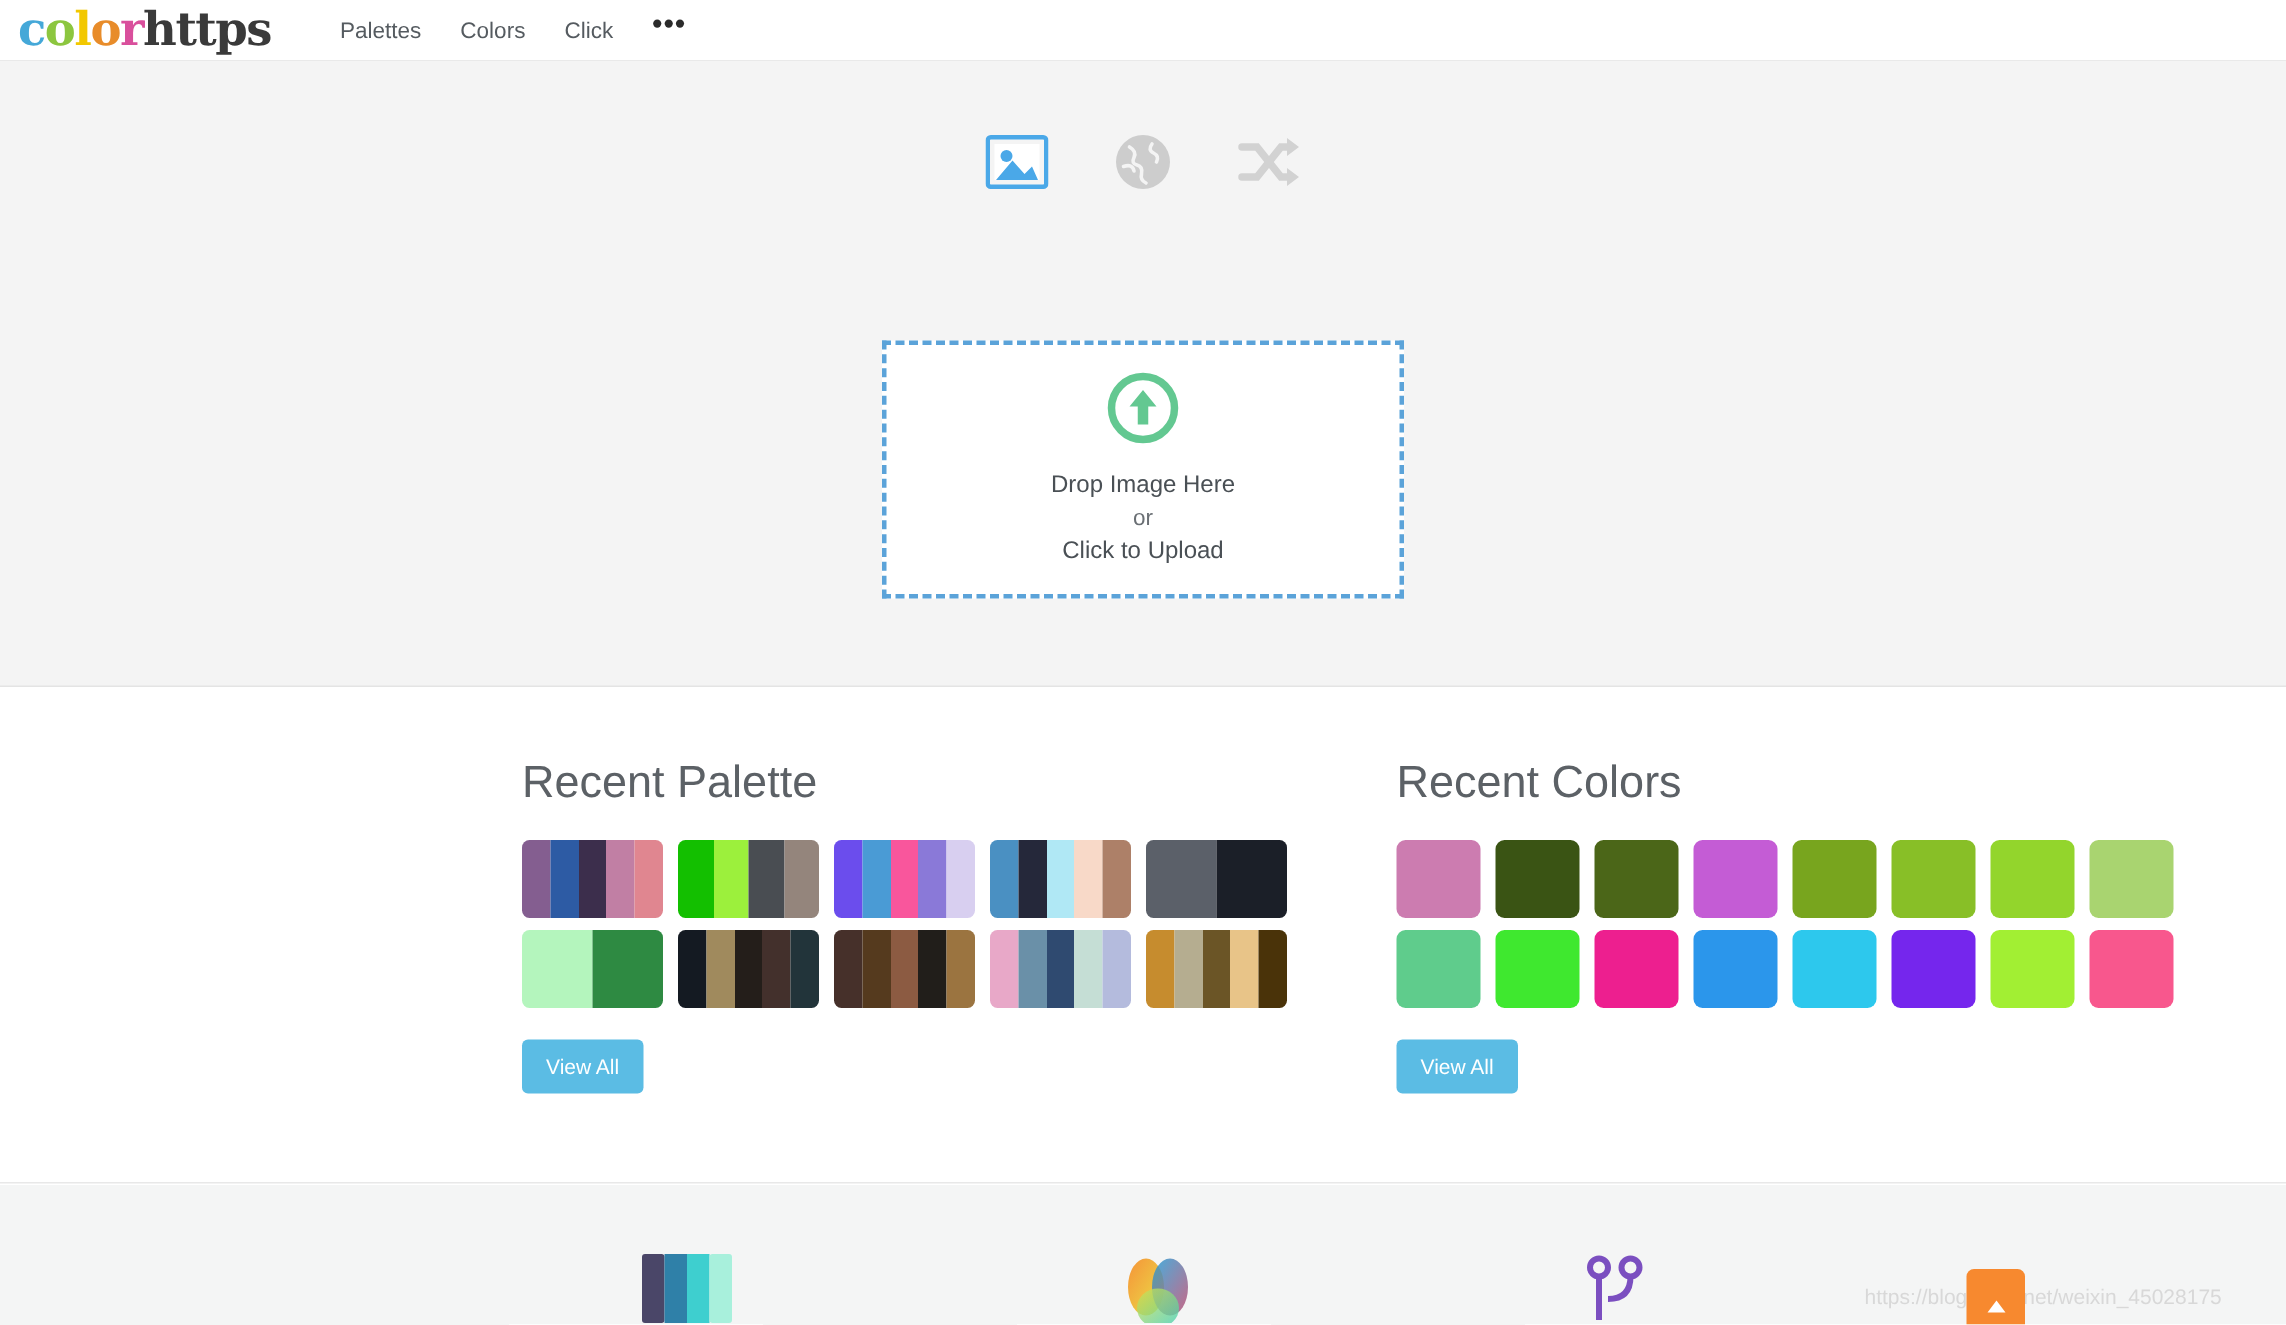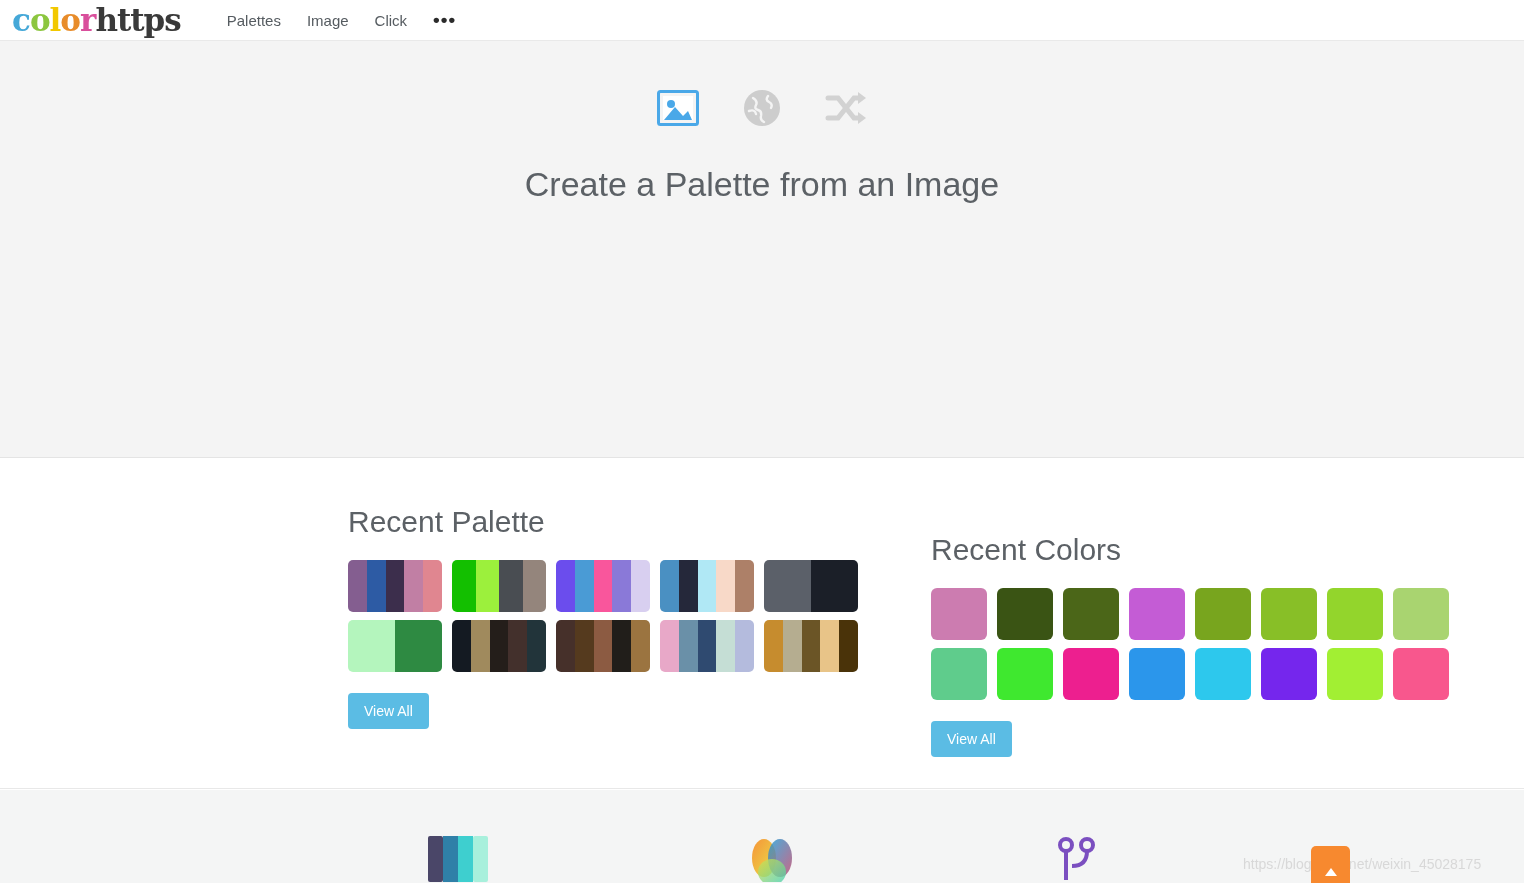--- a/index.html
+++ b/index.html
@@ -24,21 +24,21 @@
     font-family: "DejaVu Serif", serif;
     font-weight: bold;
     font-size: 31px;
     letter-spacing: -1px;
     line-height: 1;
     display: flex; align-items: baseline;
     cursor: pointer;
   }
   .logo .l { display: inline-block; }
   .logo .favs { color: #3a3a3a; }
-  .nav-links { display: flex; align-items: center; margin-left: 46px; gap: 26px; }
+  .nav-links { display: flex; align-items: flex-start; margin-left: 46px; gap: 26px; }
   .nav-link {
     font-size: 15px; color: #555b60; text-decoration: none; cursor: pointer;
     font-family: "Liberation Sans", sans-serif;
   }
   .nav-more {
     font-size: 19px; color: #2b2b2b; letter-spacing: 1px; cursor: pointer;
     line-height: 10px; font-weight: bold;
   }
 
   
@@ -85,21 +85,21 @@
   .dz-or { font-size: 15px; color: #6a6f74; line-height: 22px; }
 
   
   .recent {
     position: absolute; top: 459px; left: 0;
     width: 1524px; height: 330px;
     background: #ffffff;
     border-bottom: 1px solid #e8e8e8;
   }
   .col-palettes { position: absolute; left: 348px; top: 46px; }
-  .col-colors   { position: absolute; left: 931px; top: 46px; margin-top: 28px; }
+  .col-colors   { position: absolute; left: 931px; top: 46px; }
   .sec-title {
     font-size: 30px; color: #5c6166; font-weight: 400; margin-bottom: 21px;
   }
   .pal-rows { display: flex; flex-direction: column; gap: 8px; }
   .pal-row { display: flex; gap: 10px; }
   .palette {
     display: flex; width: 94px; height: 52px;
     border-radius: 5px; overflow: hidden; cursor: pointer;
   }
   .palette span { display: block; height: 100%; }
@@ -152,21 +152,21 @@
 
 <div class="page">
 
   <div class="navbar">
     <div class="logo">
       <span id="logo-color"><span class="l" style="color: rgb(69, 168, 216);">c</span><span class="l" style="color: rgb(140, 198, 63);">o</span><span class="l" style="color: rgb(242, 200, 0);">l</span><span class="l" style="color: rgb(232, 140, 42);">o</span><span class="l" style="color: rgb(217, 79, 156);">r</span></span>
         <span class="favs">https</span>
     </div>
     <div class="nav-links">
       <a class="nav-link" href="#">Palettes</a>
-      <a class="nav-link" href="#">Image</a>
+      <a class="nav-link" href="#">Colors</a>
       <a class="nav-link" href="#">Click</a>
       <span class="nav-more">•••</span>
     </div>
   </div>
 
   <div class="social-bar" id="social-bar">
       <div class="social-btn" style="background: rgb(59, 89, 152);">
         <span>f</span>
       </div>
       <div class="social-btn" style="background: rgb(29, 161, 242);">
@@ -210,22 +210,32 @@
           <g stroke="#d2d2d2" stroke-width="5" fill="none" stroke-linecap="round">
             <path d="M3 7 L13 7 L29 27 L36 27"></path>
             <path d="M3 27 L13 27 L29 7 L36 7"></path>
           </g>
           <path d="M33 1 L41 7 L33 13 Z" fill="#d2d2d2"></path>
           <path d="M33 21 L41 27 L33 33 Z" fill="#d2d2d2"></path>
         </svg>
       </span>
     </div>
 
-    <div class="hero-title">Create a Palette from an Image</div>
-
+
+    <div class="dropzone">
+      <span class="upload-circle">
+        <svg width="48" height="48" viewBox="0 0 48 48">
+          <circle cx="24" cy="24" r="21" fill="none" stroke="#63c891" stroke-width="5"></circle>
+          <path d="M24 12 L33 23 L27.5 23 L27.5 35 L20.5 35 L20.5 23 L15 23 Z" fill="#63c891"></path>
+        </svg>
+      </span>
+      <div class="dz-line">Drop Image Here</div>
+      <div class="dz-or">or</div>
+      <div class="dz-line">Click to Upload</div>
+    </div>
   </div>
 
   <div class="recent">
 
     <div class="col-palettes">
       <div class="sec-title">Recent Palette</div>
       <div class="pal-rows" id="pal-grid">
           <div class="pal-row">
             <div class="palette">
               <span style="background: rgb(132, 94, 144); width: 20%;"></span>

